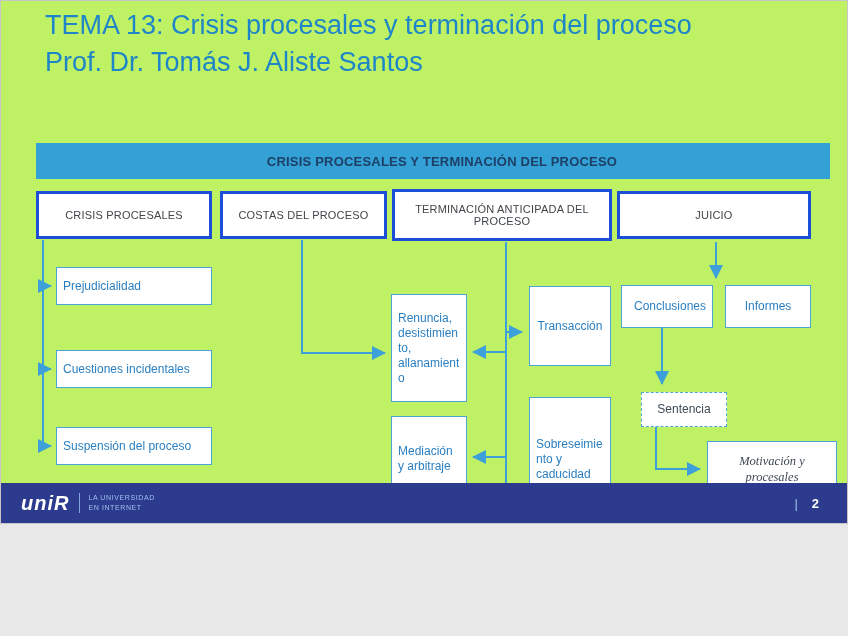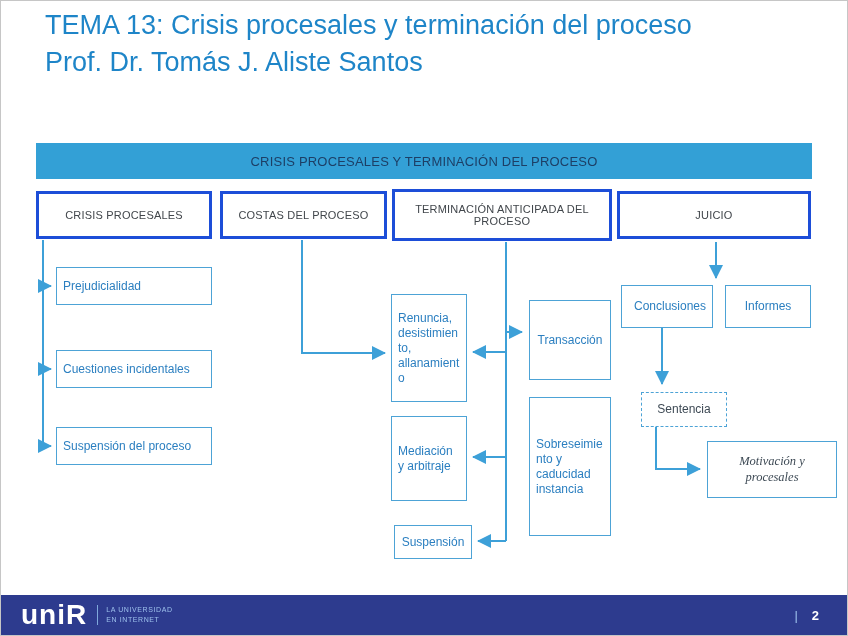--- a/index.html
+++ b/index.html
@@ -1,30 +1,30 @@
 <!DOCTYPE html>
 <html style="--title_blue: #1e85c8; --banner_bg: #33a0d6; --banner_text: #1d3f66; --line_blue: #3da0d8; --box_border: #4da3d6; --box_text: #2b7fc0; --header_text: #41464b; --footer_bg: #2d3b8e; --footer_accent: #9dc0ec; --dark_text: #3e4a55;"><head>
 <meta charset="utf-8">
 <style>
   html,body{margin:0;padding:0;background:#e8e8e8;}
   .slide{
-    position:relative;width:848px;height:636px;background:#ffffff;
+    position:relative;width:848px;height:524px;background:#bef264;
     border:1px solid #c6c6c6;box-sizing:border-box;overflow:hidden;
     font-family:"Liberation Sans",sans-serif;
   }
   
   .title-block{position:absolute;left:44px;top:6px;width:690px;color:var(--title_blue);}
   .title-block .title{font-size:27px;line-height:37px;}
   .title-block .subtitle{font-size:27px;line-height:37px;}
   
   .banner{
     position:absolute;left:35px;top:142px;width:776px;height:36px;
     background:var(--banner_bg);color:var(--banner_text);
     display:flex;align-items:center;justify-content:center;
-    font-weight:normal;font-size:13px;letter-spacing:.2px;
+    font-weight:bold;font-size:13px;letter-spacing:.2px;padding-left:18px;
   }
   
   .hcell{
     position:absolute;top:190px;height:48px;background:#fff;
     border:3px solid #1d4ed8;box-sizing:border-box;
     display:flex;align-items:center;justify-content:center;text-align:center;
     font-size:11px;color:var(--header_text);padding:0 10px;letter-spacing:.2px;
   }
   .h1{left:35px;width:176px;}
   .h2{left:219px;width:167px;}
@@ -40,36 +40,36 @@
     display:flex;align-items:center;padding:3px 6px;
   }
   .wrap{word-break:break-word;overflow-wrap:anywhere;}
   .center{justify-content:center;text-align:center;}
   .b-prejud{left:55px;top:266px;width:156px;height:38px;}
   .b-cuest{left:55px;top:349px;width:156px;height:38px;}
   .b-susproc{left:55px;top:426px;width:156px;height:38px;}
   .b-renuncia{left:390px;top:293px;width:76px;height:108px;}
   .b-mediacion{left:390px;top:415px;width:76px;height:85px;}
   .b-suspension{left:393px;top:524px;width:78px;height:34px;padding:10px;}
-  .b-transaccion{left:528px;top:299px;width:82px;height:80px;padding:2px;}
+  .b-transaccion{left:528px;top:285px;width:82px;height:80px;padding:2px;}
   .b-sobres{left:528px;top:396px;width:82px;height:139px;}
   .b-concl{left:620px;top:284px;width:92px;height:43px;padding-left:12px;}
   .b-informes{left:724px;top:284px;width:86px;height:43px;}
   .b-sentencia{left:640px;top:391px;width:86px;height:35px;border-style:dashed;color:var(--dark_text);}
   .b-motiv{
     left:706px;top:440px;width:130px;height:57px;
     font-style:italic;color:var(--dark_text);
     font-family:"Liberation Serif",serif;font-size:12.5px;
   }
   
   .footer{
     position:absolute;left:0;bottom:0;width:100%;height:40px;
     background:var(--footer_bg);display:flex;align-items:center;z-index:3;
   }
-  .logo{color:#fff;font-weight:bold;font-size:28px;margin-left:20px;letter-spacing:1px;line-height:1;}
+  .logo{color:#fff;font-weight:bold;font-size:20px;margin-left:20px;letter-spacing:1px;line-height:1;font-style:italic;}
   .tagline{
     margin-left:10px;padding-left:8px;border-left:1px solid #7fa8dc;
     color:var(--footer_accent);font-size:7px;line-height:1.45;letter-spacing:.6px;
   }
   .pagearea{margin-left:auto;margin-right:28px;display:flex;align-items:center;gap:14px;}
   .pagesep{color:var(--footer_accent);font-size:13px;}
   .pagenum{color:#fff;font-size:13px;font-weight:bold;}
 </style>
 </head>
 <body>

